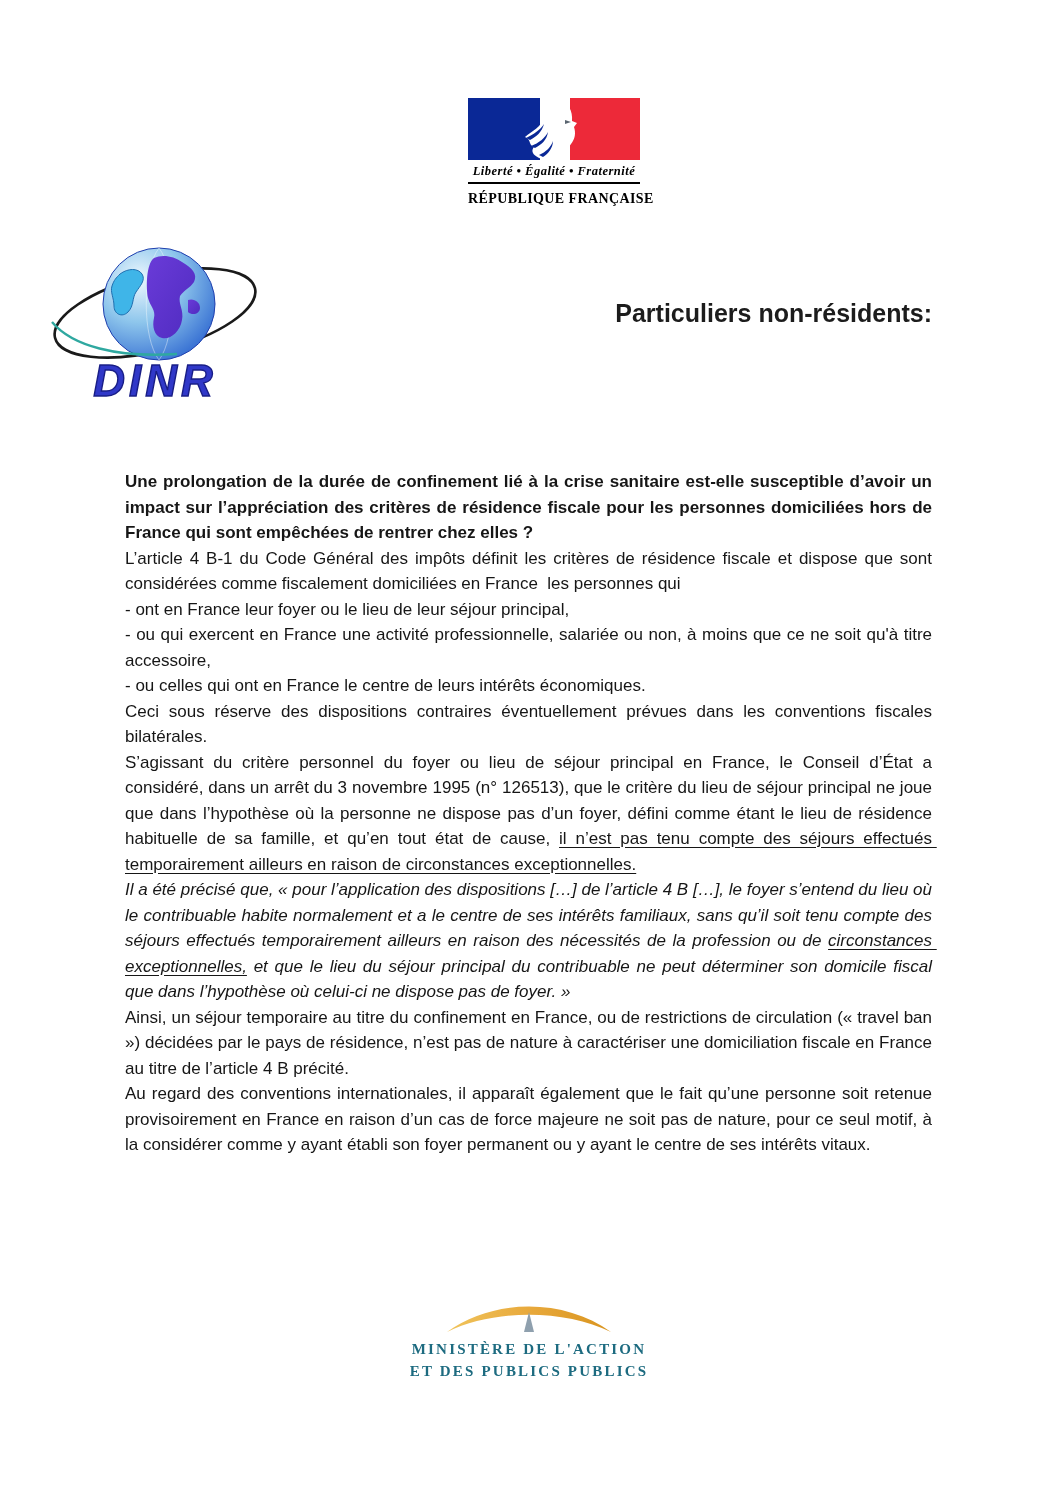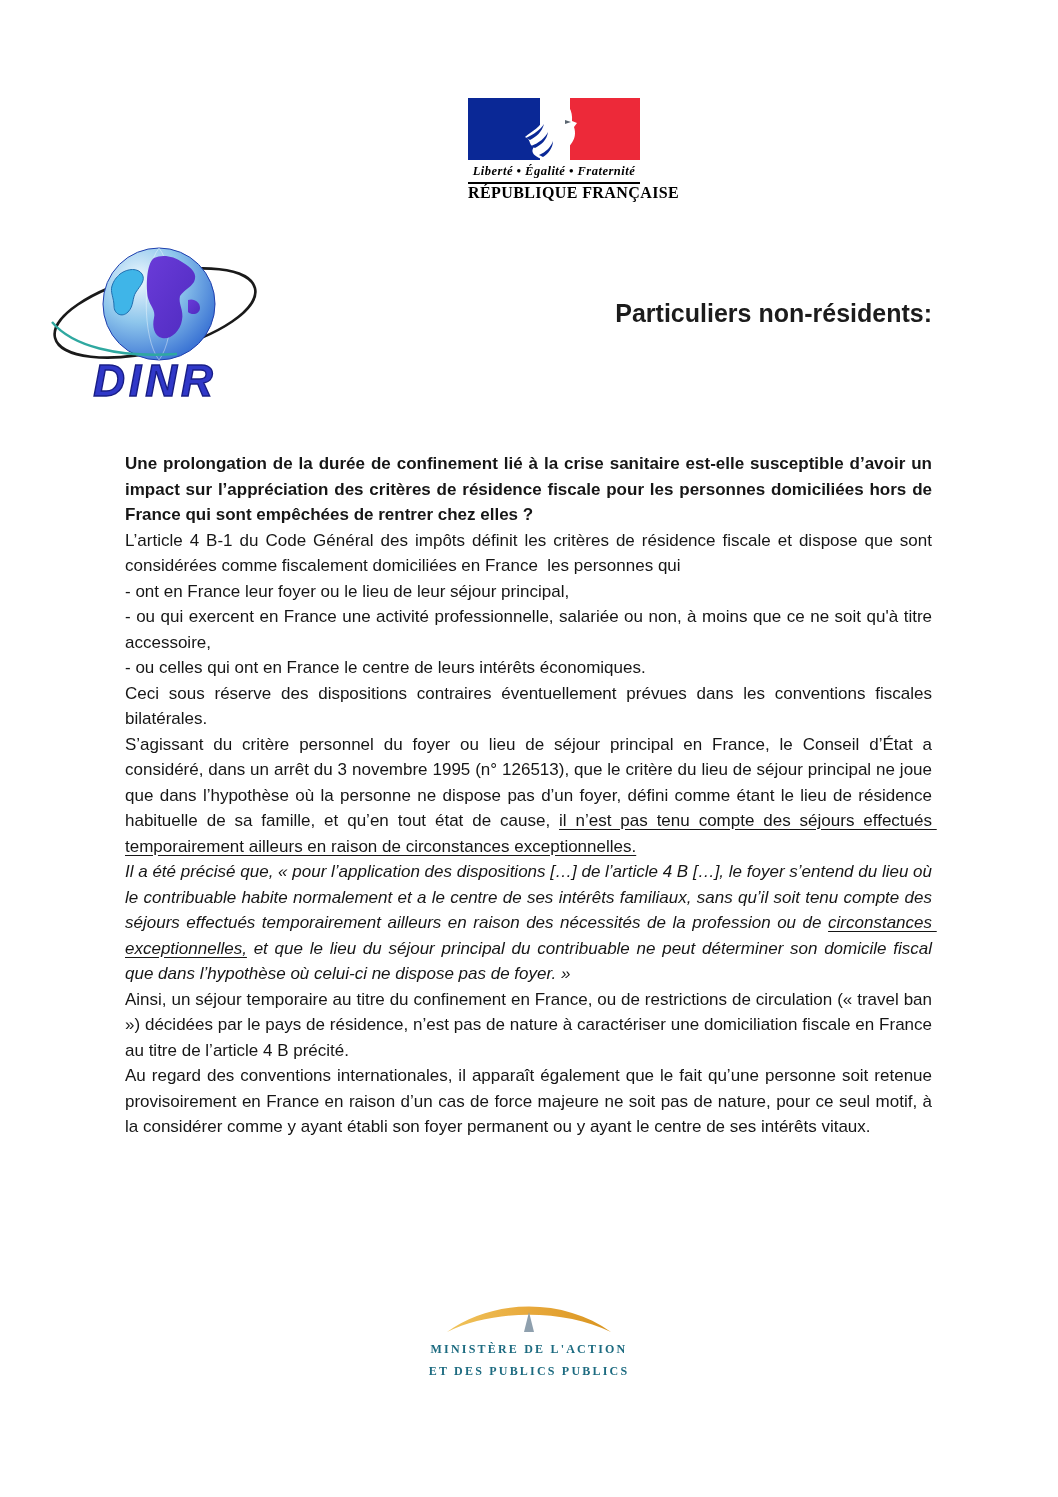--- a/index.html
+++ b/index.html
@@ -13,51 +13,51 @@
   
   .rf-block{position:absolute;left:468px;top:98px;width:172px;text-align:center;}
   .rf-flag{display:block;margin:0 auto;}
   .rf-motto{
     font-family:"Liberation Serif","DejaVu Serif",serif;
     font-weight:bold;font-style:italic;font-size:12.5px;letter-spacing:.5px;
     color:#000;border-bottom:2px solid #000;padding:4px 0 3px 0;
   }
   .rf-republic{
     font-family:"Liberation Serif","DejaVu Serif",serif;
-    font-weight:bold;font-size:16px;letter-spacing:.4px;color:#000;margin-top:0;
+    font-weight:bold;font-size:14px;letter-spacing:.4px;color:#000;margin-top:7px;
     white-space:nowrap;
   }
 
   
   .dinr-block{position:absolute;left:42px;top:240px;width:230px;height:165px;}
 
   
   .title-block{
     position:absolute;right:126px;top:298px;text-align:right;
     font-weight:bold;font-size:25px;color:#1c1c1c;line-height:30px;
   }
   .title-line1{margin-bottom:16px;}
 
   
   .body-text{
-    position:absolute;left:125px;top:451px;width:807px;
+    position:absolute;left:125px;top:469px;width:807px;
     font-size:17px;line-height:25.5px;color:#161616;
   }
   .para{white-space:pre-wrap;text-align:justify;}
   .para + .para{}
   .para.bold{font-weight:bold;}
   .para.italic{font-style:italic;}
   .u{text-decoration:underline;text-underline-offset:3px;}
 
   
   .footer{position:absolute;left:0;right:0;top:1294px;text-align:center;}
   .footer svg{display:block;margin:0 auto;}
   .ministry-line{
     font-family:"Liberation Serif","DejaVu Serif",serif;
-    font-weight:bold;font-size:12px;letter-spacing:2.2px;
+    font-weight:bold;font-size:15px;letter-spacing:2.2px;
     color:#1d6b80;line-height:22px;white-space:nowrap;
   }
 </style>
 </head>
 <body>
 
 <div class="page">
 
   <div class="rf-block">
     <svg class="rf-flag" width="172" height="62" viewBox="0 0 172 62">

